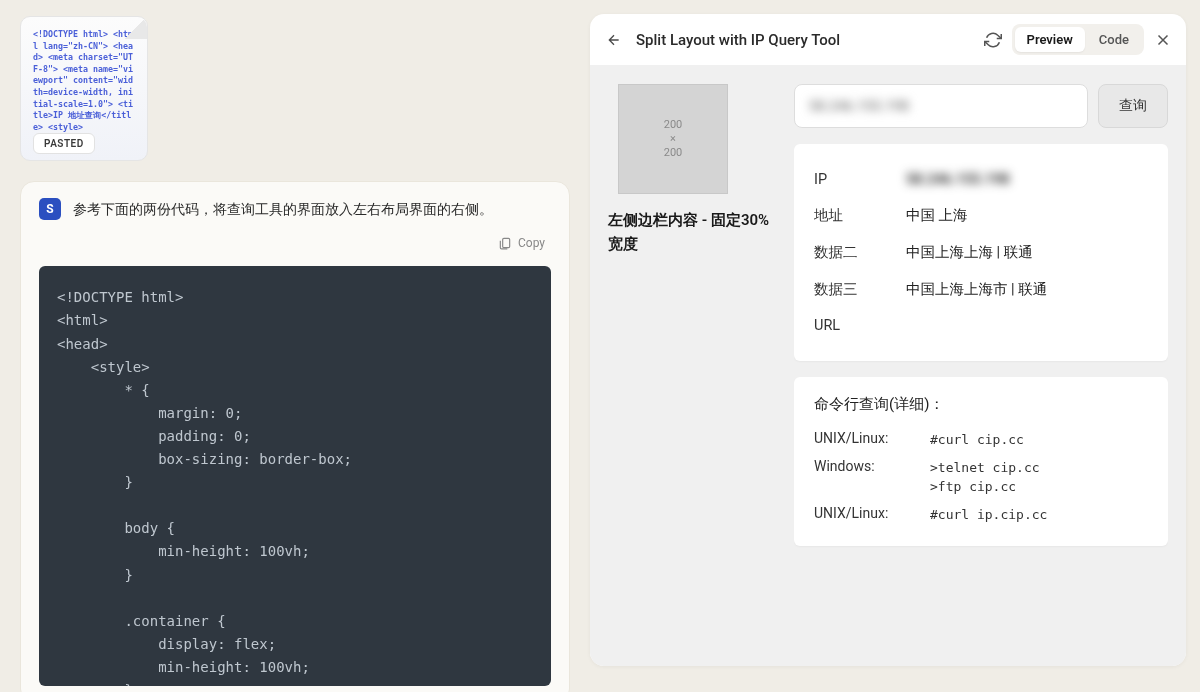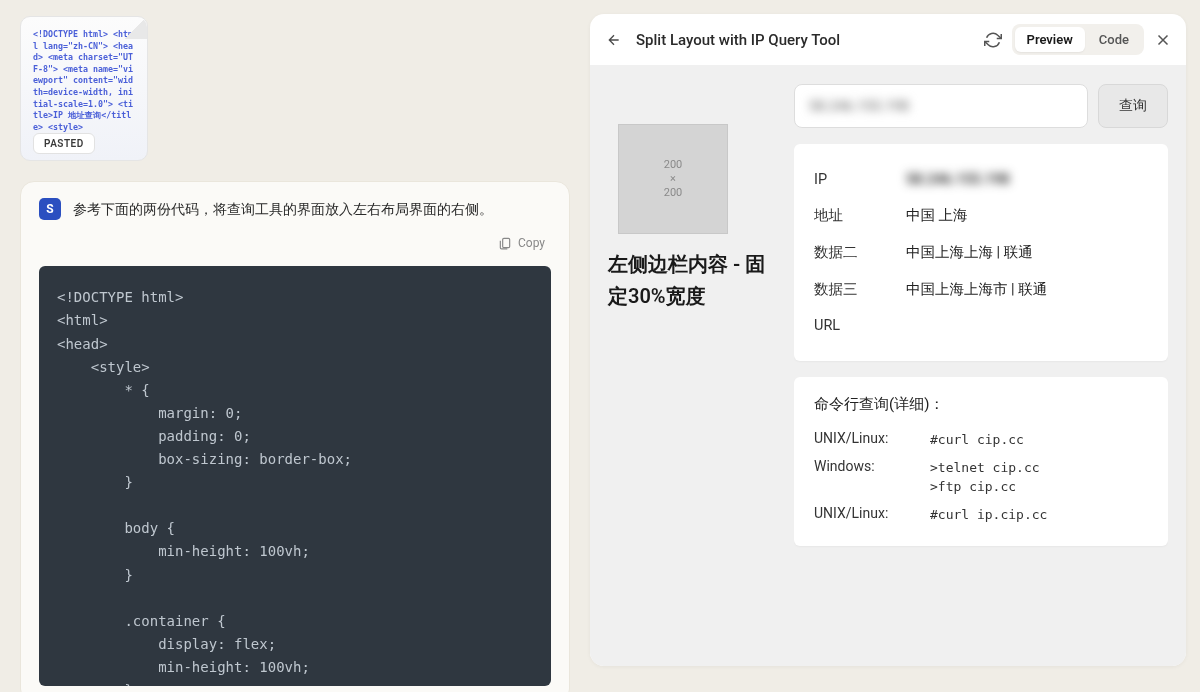--- a/index.html
+++ b/index.html
@@ -199,38 +199,37 @@
       display: flex;
       gap: 18px;
       overflow: hidden;
       border-radius: 0 0 14px 14px;
     }
     .layout-left {
       width: 30%;
       display: flex;
       flex-direction: column;
       gap: 14px;
-      margin-top: 40px;
     }
     .placeholder-img {
       background: #d4d4d4;
       width: 110px;
       height: 110px;
       display: flex;
       flex-direction: column;
       align-items: center;
       justify-content: center;
       font-size: 11px;
       color: #8a8a8a;
       line-height: 1.3;
       margin-left: 10px;
       border: 1px solid #c8c8c8;
     }
     .layout-left-text {
-      font-size: 20px;
+      font-size: 15px;
       font-weight: 600;
       color: #1a1a1a;
       line-height: 1.6;
     }
     .layout-right {
       flex: 1;
       display: flex;
       flex-direction: column;
       gap: 16px;
       overflow-y: auto;

